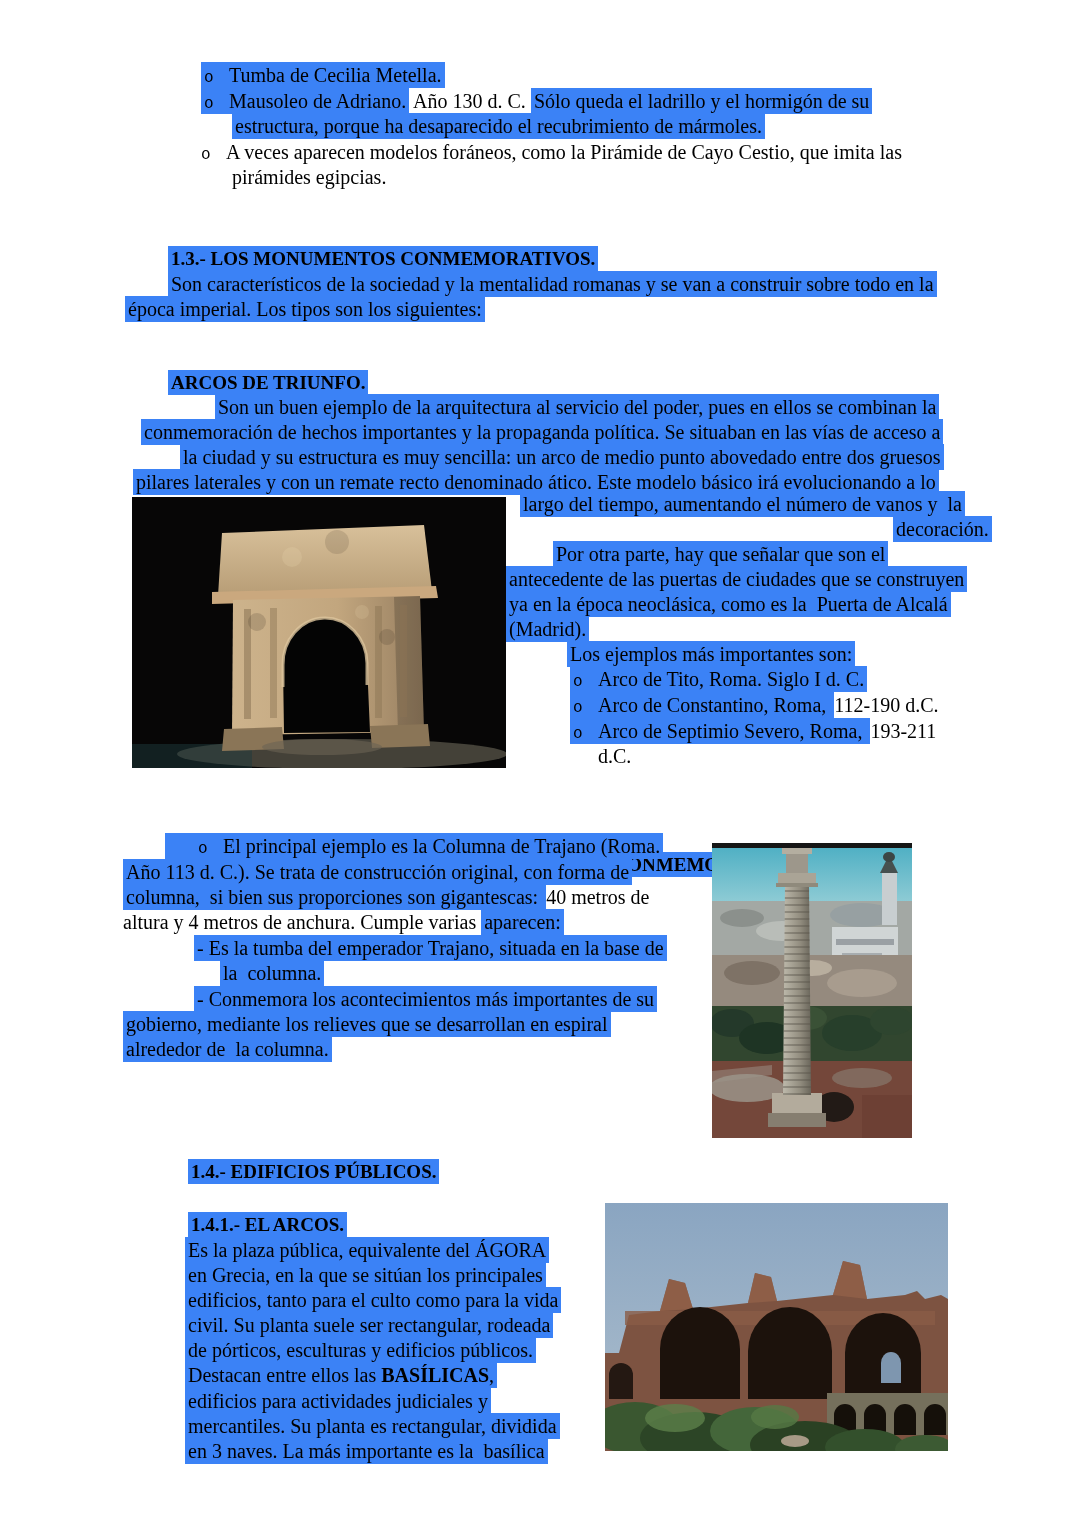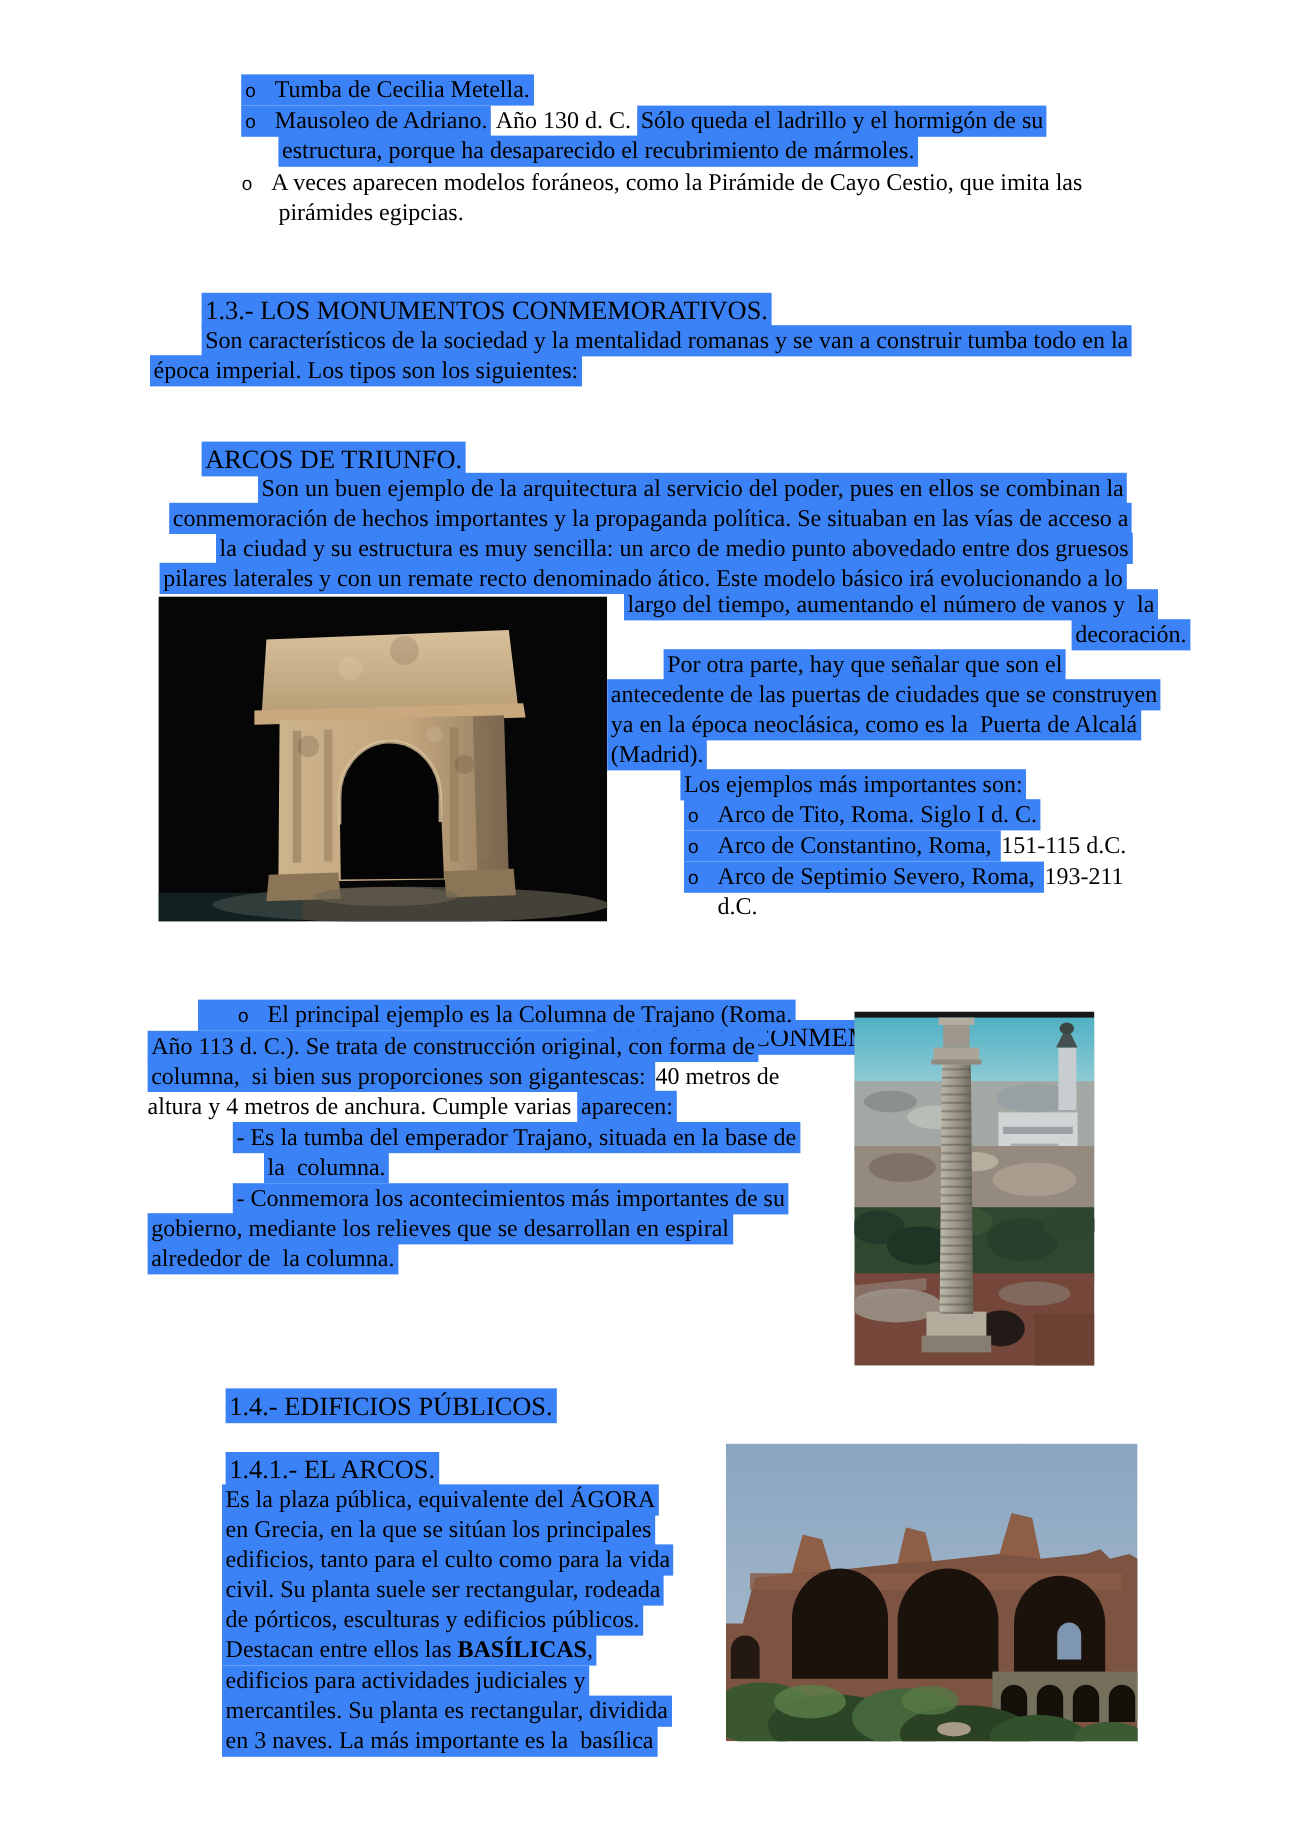--- a/index.html
+++ b/index.html
@@ -1,20 +1,20 @@
 <!DOCTYPE html>
 <html><head>
 <meta charset="utf-8">
 <style>
   html,body{margin:0;padding:0;background:#ffffff;}
   .page{position:relative;width:1080px;height:1526px;background:#ffffff;overflow:hidden;
         font-family:"Liberation Serif","DejaVu Serif",serif;font-size:20px;color:#000;}
   .ln{position:absolute;white-space:pre;line-height:25px;height:25px;}
   .hl{background:#3b82f6;padding:2px 3px;}
-  .h{font-weight:normal;font-size:22px;}
+  .h{font-weight:bold;font-size:19px;}
   .mk{font-family:"Liberation Mono","DejaVu Sans Mono",monospace;font-size:16px;
       display:inline-block;width:25px;}
   .tab{display:inline-block;width:30px;}
   .photo{position:absolute;line-height:0;}
   .photo svg{display:block;}
 </style>
 </head>
 <body>
 
 <div class="page">
@@ -23,21 +23,21 @@
 
   <div class="ln" style="left:201px;top:89px"><span class="hl"><span class="mk">o</span><span>Mausoleo de Adriano.</span></span><span> Año 130 d. C. </span><span class="hl">Sólo queda el ladrillo y el hormigón de su</span></div>
 
   <div class="ln" style="left:232px;top:114px"><span class="hl">estructura, porque ha desaparecido el recubrimiento de mármoles.</span></div>
 
   <div class="ln" style="left:201px;top:140px"><span class="mk">o</span><span>A veces aparecen modelos foráneos, como la Pirámide de Cayo Cestio, que imita las</span></div>
 
   <div class="ln" style="left:232px;top:165px"><span>pirámides egipcias.</span></div>
 
   <div class="ln h" style="left:168px;top:246px"><span class="hl">1.3.- LOS MONUMENTOS CONMEMORATIVOS.</span></div>
-  <div class="ln" style="left:168px;top:272px"><span class="hl">Son característicos de la sociedad y la mentalidad romanas y se van a construir tumba todo en la</span></div>
+  <div class="ln" style="left:168px;top:272px"><span class="hl">Son característicos de la sociedad y la mentalidad romanas y se van a construir sobre todo en la</span></div>
   <div class="ln" style="left:125px;top:297px"><span class="hl">época imperial. Los tipos son los siguientes:</span></div>
 
   <div class="ln h" style="left:168px;top:370px"><span class="hl">ARCOS DE TRIUNFO.</span></div>
   <div class="ln" style="left:141px;top:420px"><span class="hl">conmemoración de hechos importantes y la propaganda política. Se situaban en las vías de acceso a</span></div>
   <div class="ln" style="left:215px;top:395px"><span class="hl">Son un buen ejemplo de la arquitectura al servicio del poder, pues en ellos se combinan la</span></div>
   <div class="ln" style="left:180px;top:445px"><span class="hl">la ciudad y su estructura es muy sencilla: un arco de medio punto abovedado entre dos gruesos</span></div>
   <div class="ln" style="left:133px;top:470px"><span class="hl">pilares laterales y con un remate recto denominado ático. Este modelo básico irá evolucionando a lo</span></div>
 
   <div class="photo" style="left:132px;top:497px">
     <svg width="374" height="271" viewBox="0 0 374 271">
@@ -78,21 +78,21 @@
 
   <div class="ln" style="left:520px;top:492px"><span class="hl">largo del tiempo, aumentando el número de vanos y  la</span></div>
   <div class="ln" style="left:893px;top:517px"><span class="hl">decoración.</span></div>
   <div class="ln" style="left:553px;top:542px"><span class="hl">Por otra parte, hay que señalar que son el</span></div>
   <div class="ln" style="left:506px;top:567px"><span class="hl">antecedente de las puertas de ciudades que se construyen</span></div>
   <div class="ln" style="left:506px;top:592px"><span class="hl">ya en la época neoclásica, como es la  Puerta de Alcalá</span></div>
   <div class="ln" style="left:506px;top:617px"><span class="hl">(Madrid).</span></div>
   <div class="ln" style="left:567px;top:642px"><span class="hl">Los ejemplos más importantes son:</span></div>
 
   <div class="ln" style="left:570px;top:667px"><span class="hl"><span class="mk">o</span><span>Arco de Tito, Roma. Siglo I d. C.</span></span></div>
-  <div class="ln" style="left:570px;top:693px"><span class="hl"><span class="mk">o</span><span>Arco de Constantino, Roma, </span></span><span>151-115 d.C.</span></div>
+  <div class="ln" style="left:570px;top:693px"><span class="hl"><span class="mk">o</span><span>Arco de Constantino, Roma, </span></span><span>112-190 d.C.</span></div>
   <div class="ln" style="left:570px;top:719px"><span class="hl"><span class="mk">o</span><span>Arco de Septimio Severo, Roma, </span></span><span>193-211</span></div>
   <div class="ln" style="left:598px;top:744px"><span>d.C.</span></div>
 
   <div class="ln h" style="left:495px;top:852px"><span class="hl">COLUMNAS CONMEMORATIVAS.</span></div>
   <div class="ln" style="left:165px;top:834px"><span class="hl"><span class="tab"></span><span class="mk">o</span><span>El principal ejemplo es la Columna de Trajano (Roma.</span></span></div>
   <div class="ln" style="left:123px;top:860px"><span class="hl">Año 113 d. C.). Se trata de construcción original, con forma de</span></div>
   <div class="ln" style="left:123px;top:885px"><span class="hl">columna,  si bien sus proporciones son gigantescas: </span><span>40 metros de</span></div>
   <div class="ln" style="left:123px;top:910px"><span>altura y 4 metros de anchura. Cumple varias </span><span class="hl">aparecen:</span></div>
   <div class="ln" style="left:194px;top:936px"><span class="hl">- Es la tumba del emperador Trajano, situada en la base de</span></div>
   <div class="ln" style="left:220px;top:961px"><span class="hl">la  columna.</span></div>

